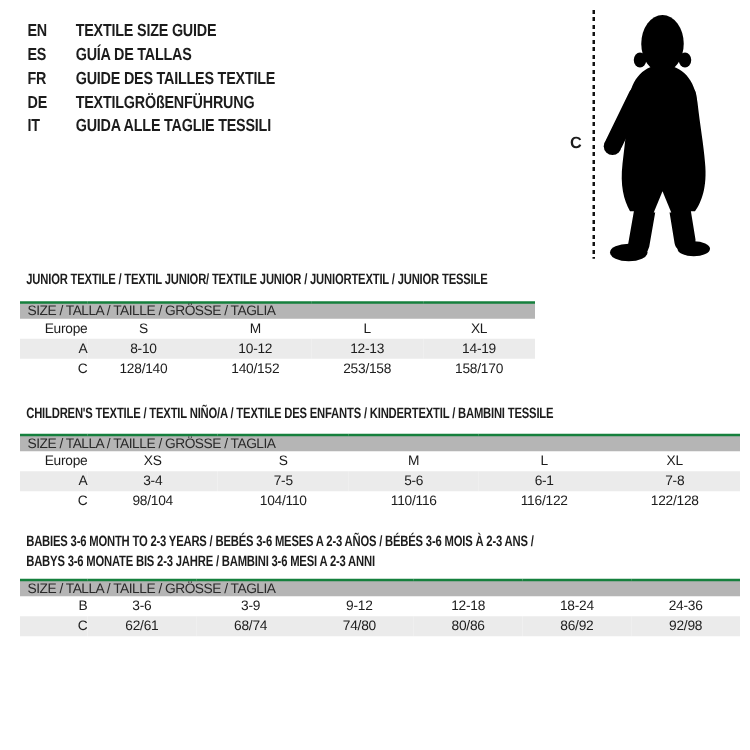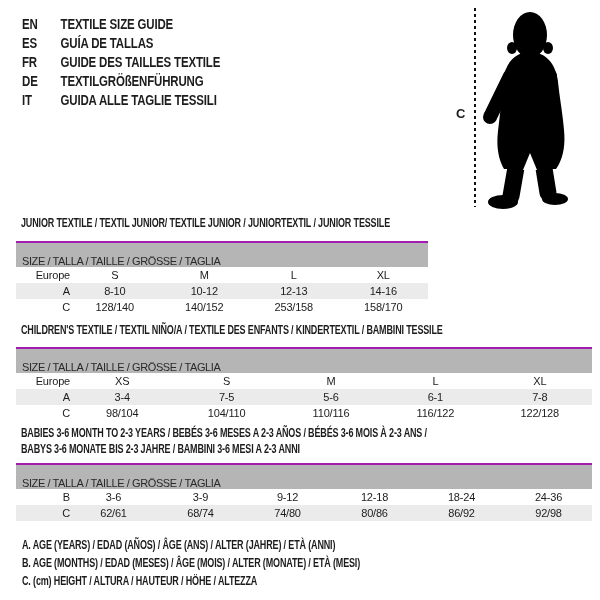--- a/index.html
+++ b/index.html
@@ -27,22 +27,22 @@
   
   table.size-table{
     position:absolute;border-collapse:collapse;table-layout:fixed;
     font-size:11px;letter-spacing:-.2px;
   }
   table.w1{left:16px;top:241px;width:412px;}
   table.w2{left:16px;top:347px;width:576px;}
   table.w3{left:16px;top:463px;width:576px;}
   col.label-col{width:54px;}
   .size-head th{
-    background:#b5b5b5;border-top:2px solid #a21caf;height:12px;
-    font-weight:normal;text-align:left;padding:12px 0 0 6px;color:#2a2a2a;
+    background:#b5b5b5;border-top:2px solid #15803d;height:12px;
+    font-weight:normal;text-align:left;padding:0 0 0 6px;color:#2a2a2a;
     font-size:11px;letter-spacing:-.4px;white-space:nowrap;margin-top:40px;
   }
   table.size-table td{height:16px;text-align:center;padding:0;white-space:nowrap;}
   table.size-table td.row-label{text-align:right;padding-left:6px;}
   table.size-table tbody tr:nth-child(even) td{background:#ebebeb;}
   
   .footnotes{position:absolute;left:22px;top:536px;}
   .footnote{
     font-weight:bold;font-size:12px;line-height:18px;white-space:nowrap;
     transform:scaleX(.75);transform-origin:0 50%;letter-spacing:-.2px;
@@ -118,21 +118,21 @@
         <td>S</td>
         <td>M</td>
         <td>L</td>
         <td>XL</td>
       </tr>
       <tr>
         <td class="row-label">A</td>
         <td>8-10</td>
         <td>10-12</td>
         <td>12-13</td>
-        <td>14-16</td>
+        <td>14-19</td>
       </tr>
       <tr>
         <td class="row-label">C</td>
         <td>128/140</td>
         <td>140/152</td>
         <td>253/158</td>
         <td>158/170</td>
       </tr>
     </tbody>
   </table>
@@ -216,19 +216,14 @@
         <td>62/61</td>
         <td>68/74</td>
         <td>74/80</td>
         <td>80/86</td>
         <td>86/92</td>
         <td>92/98</td>
       </tr>
     </tbody>
   </table>
 
-  <div class="footnotes">
-    <div class="footnote">A. AGE (YEARS) / EDAD (AÑOS) / ÂGE (ANS) / ALTER (JAHRE) / ETÀ (ANNI)</div>
-    <div class="footnote">B. AGE (MONTHS) / EDAD (MESES) / ÂGE (MOIS) / ALTER (MONATE) / ETÀ (MESI)</div>
-    <div class="footnote">C. (cm) HEIGHT / ALTURA / HAUTEUR / HÖHE / ALTEZZA</div>
-  </div>
 
 </div>
 
 </body></html>

